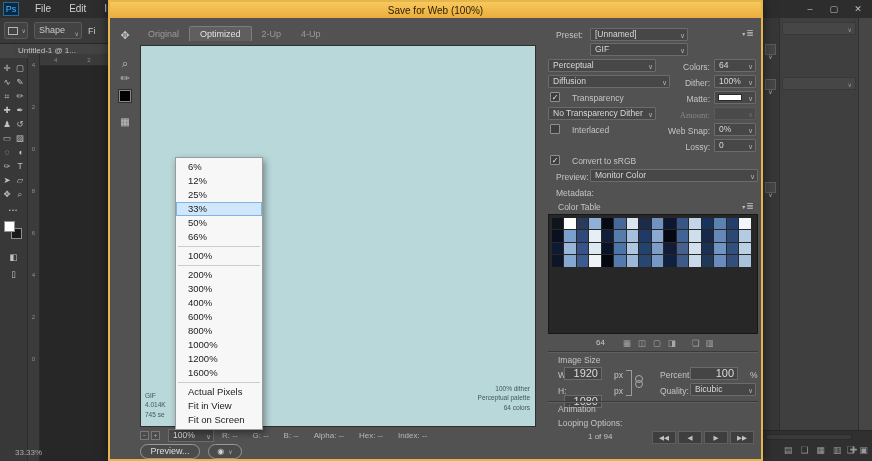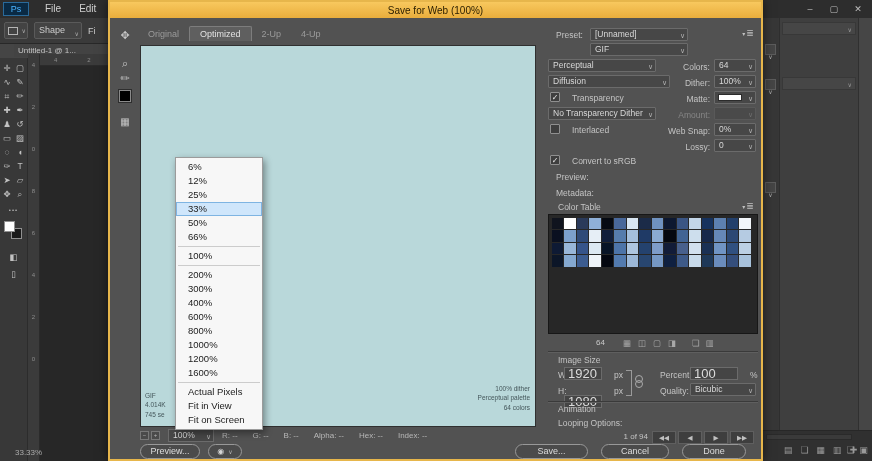--- a/index.html
+++ b/index.html
@@ -2,21 +2,21 @@
 <html><head>
 <meta charset="utf-8">
 <style>
   html,body{margin:0;padding:0;width:872px;height:461px;overflow:hidden;background:#2d2d2d;
     font-family:"Liberation Sans",sans-serif;}
   *{box-sizing:border-box;}
   #app{position:relative;width:872px;height:461px;background:#454545;}
 
   
   .menubar{position:absolute;left:0;top:0;right:0;height:18px;background:#2d2d2d;display:flex;align-items:center;z-index:2;}
-  .ps-logo{width:26px;height:14px;margin:0 7px 0 3px;background:#0a2a44;color:#4ab3ff;font-size:9px;
+  .ps-logo{width:16px;height:14px;margin:0 7px 0 3px;background:#0a2a44;color:#4ab3ff;font-size:9px;
     display:flex;align-items:center;justify-content:center;border:1px solid #2a6a9a;}
   .menu-items{display:flex;}
   .menu-item{font-size:10px;color:#cfcfcf;padding:0 9px;line-height:18px;}
   .win-controls{position:absolute;right:2px;top:0;height:18px;display:flex;}
   .win-btn{width:24px;text-align:center;color:#bdbdbd;font-size:9px;line-height:18px;}
 
   
   .optionsbar{position:absolute;left:0;top:18px;right:0;height:26px;background:#3a3a3a;border-bottom:1px solid #282828;z-index:1;}
   .tool-preset{position:absolute;left:4px;top:4px;width:24px;height:17px;border:1px solid #5a5a5a;background:#434343;border-radius:2px;}
   .tool-preset::after{content:"∨";position:absolute;right:1px;top:4px;font-size:6px;color:#aaa;}
@@ -103,51 +103,51 @@
   .pbtn{width:60px;height:15px;background:#4b4b4b;border:1px solid #989898;border-radius:8px;color:#dcdcdc;
     font-size:9px;text-align:center;line-height:13px;}
   .eyebtn{position:relative;width:34px;height:15px;background:#4b4b4b;border:1px solid #989898;border-radius:8px;
     display:flex;align-items:center;justify-content:center;gap:4px;color:#d5d5d5;font-size:8px;}
   .eyebtn::after{content:"∨";font-size:6px;color:#b0b0b0;}
 
   
   .rp{position:absolute;left:438px;top:9px;width:212px;height:420px;}
   .lbl{position:absolute;font-size:8.5px;color:#c4c4c4;height:12px;line-height:12px;white-space:nowrap;padding-left:8px;}
   .lbl.r{text-align:right;}
-  .lbl.dim{color:#868686;}
+  .lbl.dim{color:#868686;font-family:Liberation Serif, serif;}
   .dd{position:absolute;height:13px;background:#474747;border:1px solid #6b6b6b;border-radius:1px;color:#d8d8d8;
     font-size:8.5px;line-height:11px;padding:0 12px 0 4px;overflow:hidden;white-space:nowrap;}
   .dd::after{content:"∨";position:absolute;right:2px;top:1px;font-size:7px;color:#b0b0b0;}
   .dd.disabled{border-color:#595959;background:#4a4a4a;color:#808080;}
   .dd.disabled::after{color:#6e6e6e;}
   .matte-sw{position:absolute;left:3px;top:2px;width:24px;height:7px;border:1px solid #2b2b2b;}
   .cb{position:absolute;width:10px;height:10px;background:#3e3e3e;border:1px solid #8f8f8f;border-radius:1px;
     font-size:8px;line-height:9px;text-align:center;color:#eaeaea;}
-  .field{position:absolute;height:13px;background:#454545;border:1px solid #6b6b6b;color:#dcdcdc;font-size:13px;
-    line-height:11px;text-align:left;padding:0 3px;}
+  .field{position:absolute;height:13px;background:#454545;border:1px solid #6b6b6b;color:#dcdcdc;font-size:11px;
+    line-height:11px;text-align:right;padding:0 3px;}
   .pmenu{position:absolute;width:16px;height:11px;font-size:9px;color:#c0c0c0;text-align:center;line-height:11px;}
   .pmenu::before{content:"▾";font-size:6px;margin-right:1px;}
   .hr{position:absolute;left:0;width:210px;height:1px;background:#3a3a3a;box-shadow:0 1px 0 #5f5f5f;}
   .ct{position:absolute;left:0;top:187px;width:210px;height:120px;background:#272727;border:1px solid #171717;padding:2px;}
   #swatch-grid{display:flex;flex-wrap:wrap;width:200px;}
   .sw{width:11.5px;height:11.5px;margin:0.5px;}
   .ct-footer{position:absolute;left:0;top:309px;width:210px;height:13px;display:flex;align-items:center;}
   .ct-count{font-size:8px;color:#c8c8c8;margin-left:48px;}
   #ct-icons{display:flex;gap:7px;margin-left:18px;}
   #ct-actions{display:flex;gap:6px;margin-left:16px;}
   .ct-ic{font-size:8.5px;color:#a8a8a8;line-height:12px;}
   .bracket{position:absolute;left:78px;top:343px;width:6px;height:26px;border-top:1px solid #9a9a9a;
     border-right:1px solid #9a9a9a;border-bottom:1px solid #9a9a9a;}
   .chain{position:absolute;left:87px;top:348px;width:7px;height:14px;}
   .chain::before,.chain::after{content:"";position:absolute;left:0;width:6px;height:6px;border:1px solid #aaaaaa;border-radius:50%;}
   .chain::before{top:0;} .chain::after{top:5px;}
   #playback{position:absolute;left:104px;top:404px;display:flex;gap:2px;}
   .pb{width:24px;height:13px;background:#3e3e3e;border:1px solid #5f5f5f;color:#c0c0c0;font-size:6.5px;
     text-align:center;line-height:11px;}
-  .frame-counter{position:absolute;left:40px;top:405px;width:60px;text-align:right;font-size:8px;color:#c4c4c4;}
+  .frame-counter{position:absolute;left:40px;top:405px;width:60px;text-align:left;font-size:8px;color:#c4c4c4;}
 
   #footer-buttons{position:absolute;left:405px;top:426px;display:flex;gap:13px;}
   .fbtn{height:15px;background:#4b4b4b;border:1px solid #989898;border-radius:8px;color:#dcdcdc;
     font-size:9px;text-align:center;line-height:13px;}
 </style>
 </head>
 <body>
 
 <div id="app">
 
@@ -386,20 +386,23 @@
 
         <span class="lbl r" style="left:104px;top:114px;width:58px">Lossy:</span>
         <div class="dd" style="left:166px;top:112px;width:42px">
           <span>0</span>
         </div>
 
         <div class="cb" style="left:2px;top:128px">✓</div>
         <span class="lbl" style="left:16px;top:128px">Convert to sRGB</span>
 
         <span class="lbl" style="left:0;top:144px">Preview:</span>
+        <div class="dd" style="left:42px;top:142px;width:168px">
+          <span>Monitor Color</span>
+        </div>
 
         <span class="lbl" style="left:0;top:160px">Metadata:</span>
 
         <span class="lbl" style="left:2px;top:174px">Color Table</span>
         <div class="pmenu" style="left:192px;top:174px">≣</div>
 
         <div class="ct">
           <div id="swatch-grid">
               <div class="sw" style="background-color: rgb(16, 20, 30);"></div>
               <div class="sw" style="background-color: rgb(255, 255, 255);"></div>
@@ -506,21 +509,16 @@
         <span class="lbl" style="left:2px;top:390px">Looping Options:</span>
         <span class="frame-counter">1 of 94</span>
         <div id="playback">
             <div class="pb">◀◀</div>
             <div class="pb">◀</div>
             <div class="pb">▶</div>
             <div class="pb">▶▶</div>
           </div>
       </div>
 
-      <div id="footer-buttons">
-          <div class="fbtn" style="width: 73px;">Save...</div>
-          <div class="fbtn" style="width: 68px;">Cancel</div>
-          <div class="fbtn" style="width: 64px;">Done</div>
-        </div>
 
     </div>
   </div>
 </div>
 
 </body></html>

